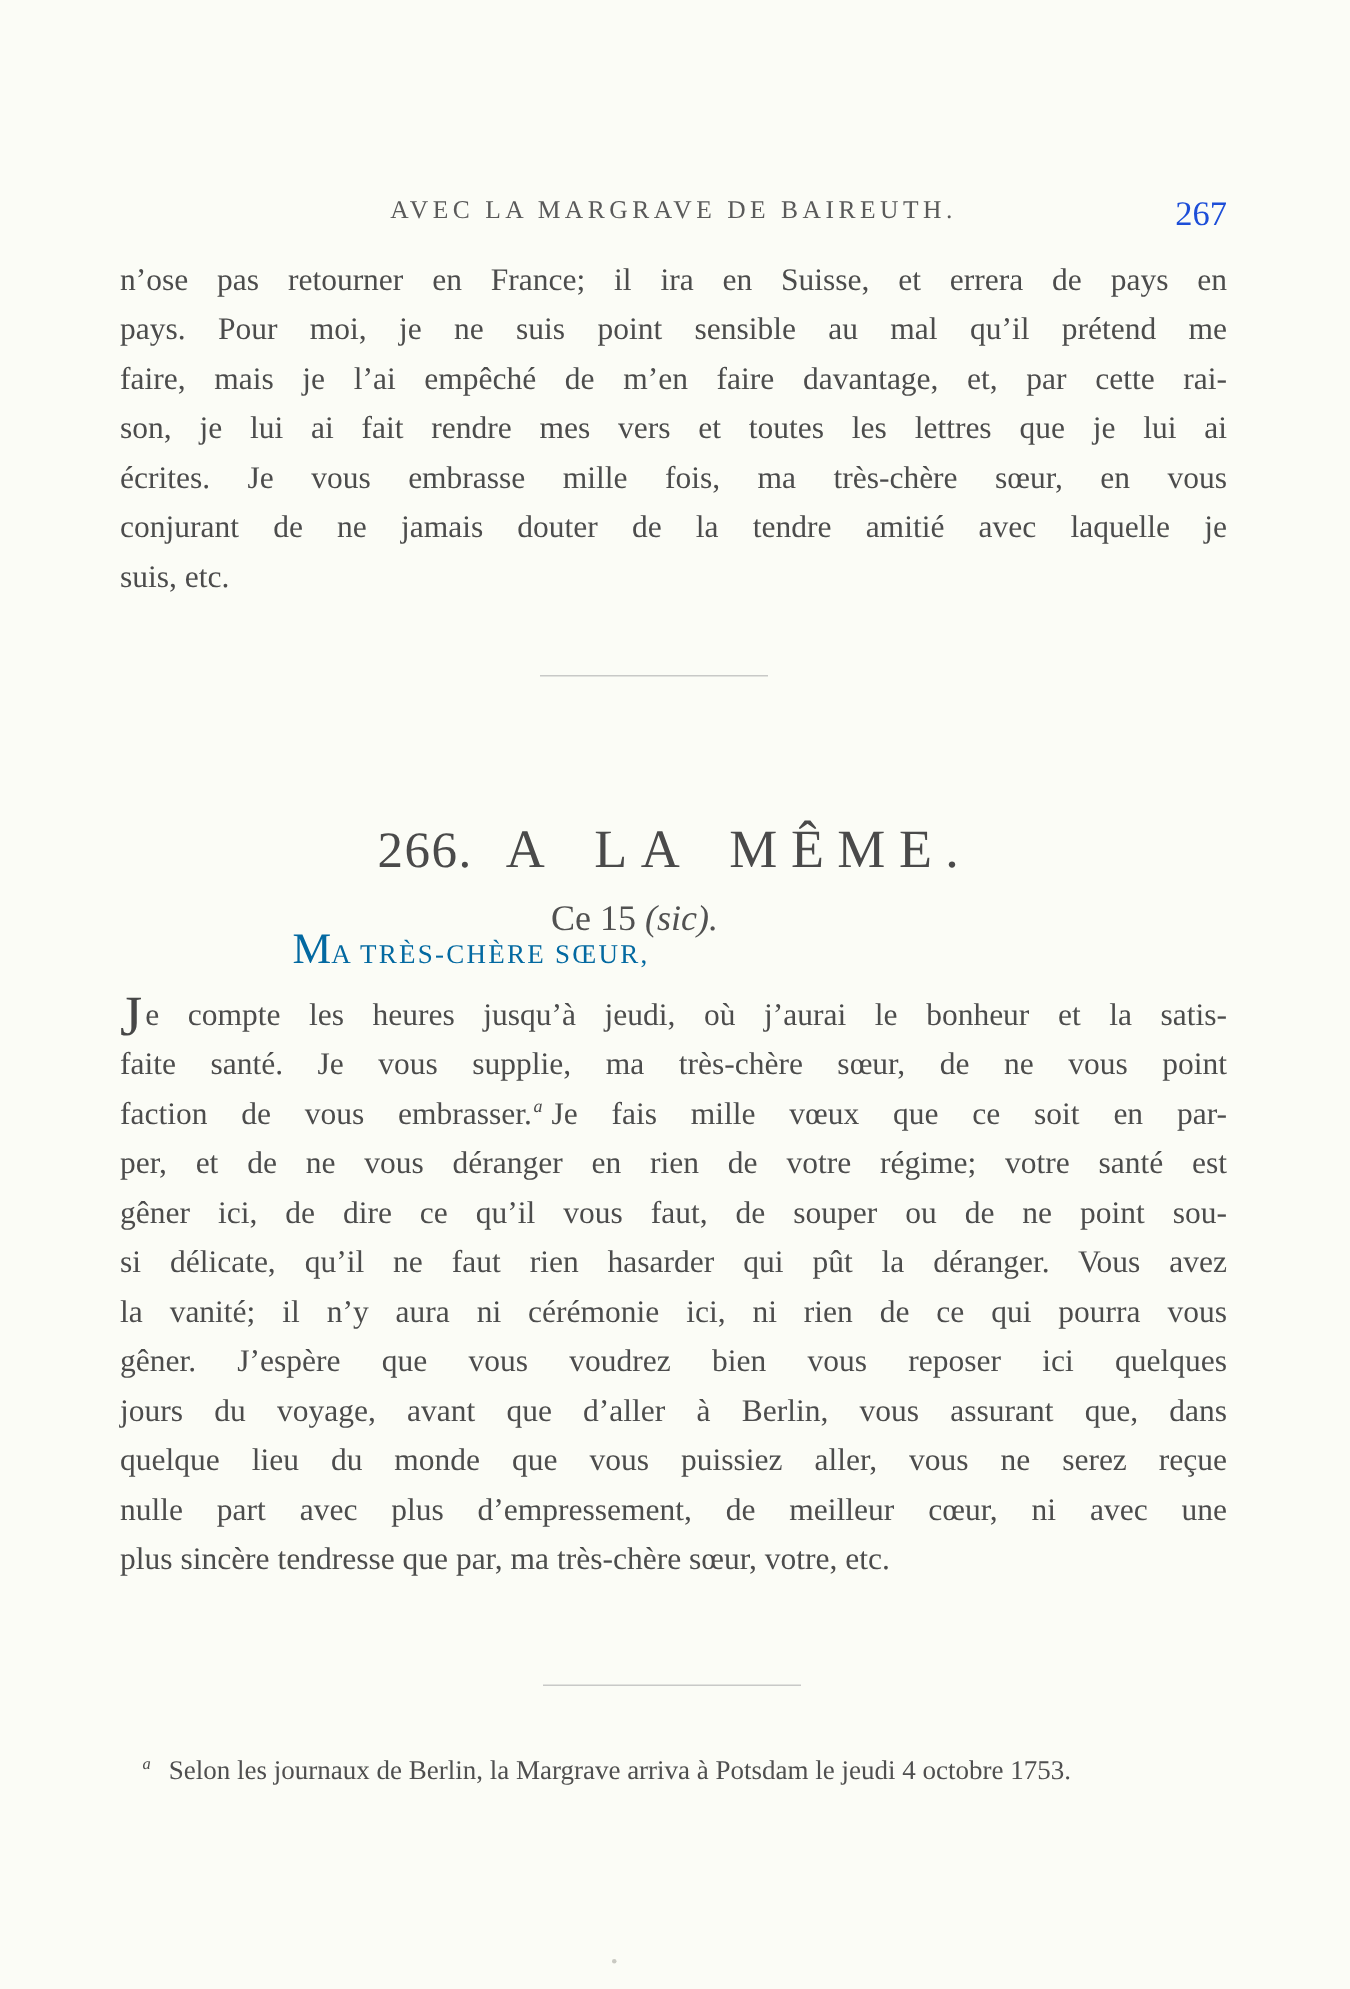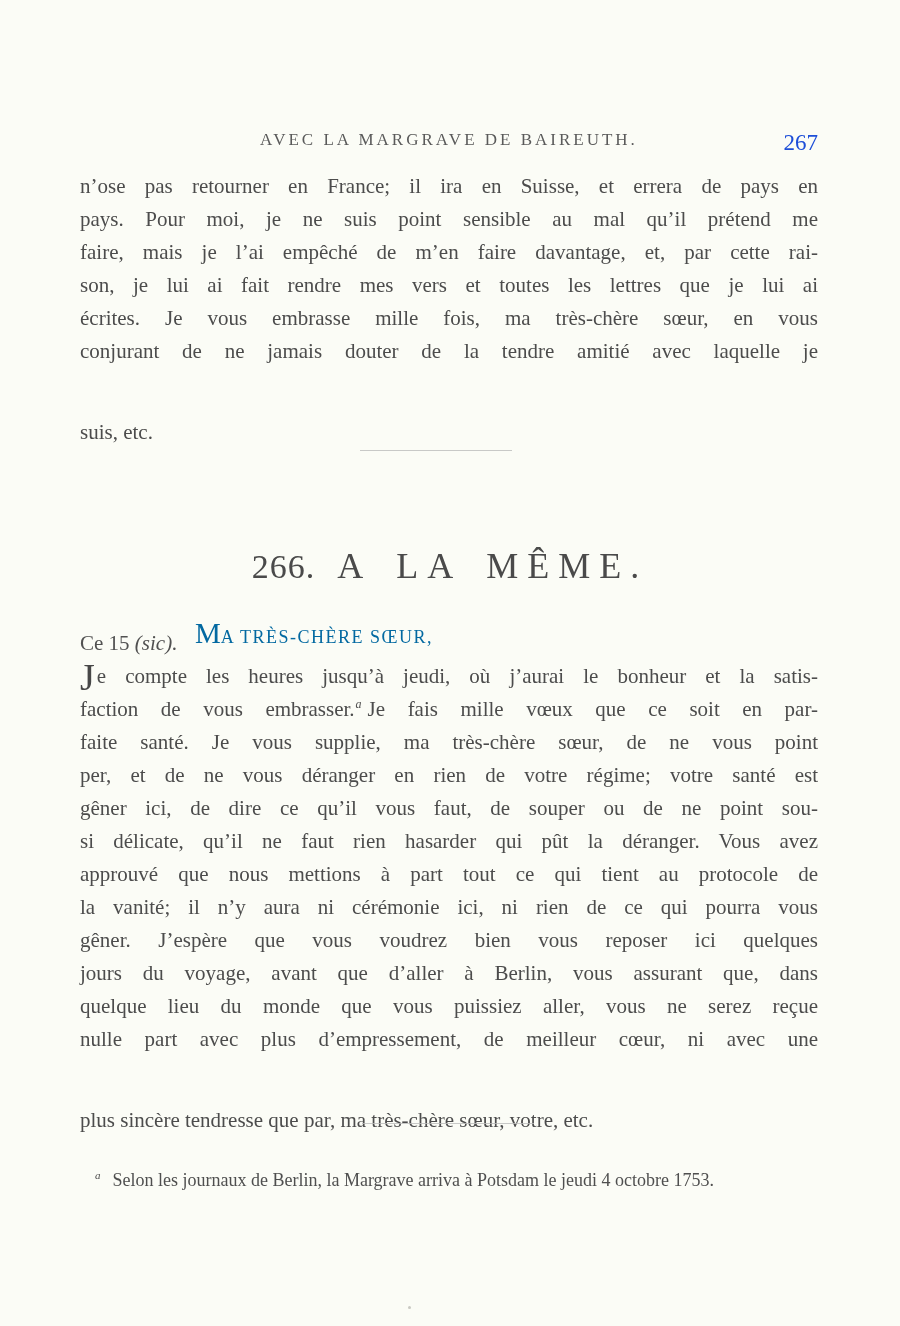--- a/index.html
+++ b/index.html
@@ -53,21 +53,20 @@
   }
   .jline {
     text-align: justify;
     text-align-last: justify;
     white-space: nowrap;
   }
   .lline {
     text-align: left;
     text-align-last: left;
     white-space: nowrap;
-    margin-top: 48px;
   }
   .para-continuation { top: 170px; }
   .letter-body { top: 660px; }
 
   .drop-initial {
     font-size: 38px;
     line-height: 0;
     vertical-align: -7px;
     margin-right: 2px;
     color: #474747;
@@ -106,25 +105,25 @@
     margin-right: 22px;
   }
   .letter-title {
     font-size: 36px;
     letter-spacing: 9px;
     word-spacing: 8px;
   }
   
   .dateline {
     position: absolute;
-    top: 631px;
+    top: 600px;
     left: 80px;
     width: 686px;
-    text-align: left;
-    font-size: 21px;
+    text-align: center;
+    font-size: 24px;
     color: #515151;
     white-space: nowrap;
   }
   .dateline .sic { font-style: italic; }
   
   .salutation {
     position: absolute;
     top: 618px;
     left: 195px;
     white-space: nowrap;
@@ -193,26 +192,25 @@
   <div class="dateline">
     <span>Ce 15 </span><span class="sic">(sic).</span>
   </div>
 
   <div class="salutation">
     <span class="salutation-initial">M</span><span class="salutation-rest">A TRÈS-CHÈRE SŒUR,</span>
   </div>
 
   <div class="textblock letter-body">
     <div class="jline"><span class="drop-initial">J</span><span>e compte les heures jusqu’à jeudi, où j’aurai le bonheur et la satis-</span></div>
+    <div class="jline">faite santé. Je vous supplie, ma très-chère sœur, de ne vous point</div>
     <div class="jline"><span>faction de vous embrasser.</span><sup class="fn-marker">a</sup><span>Je fais mille vœux que ce soit en par-</span></div>
-    <div class="jline">faite santé. Je vous supplie, ma très-chère sœur, de ne vous point</div>
     <div class="jline">per, et de ne vous déranger en rien de votre régime; votre santé est</div>
     <div class="jline">gêner ici, de dire ce qu’il vous faut, de souper ou de ne point sou-</div>
     <div class="jline">si délicate, qu’il ne faut rien hasarder qui pût la déranger. Vous avez</div>
-    <div class="jline">approuvé que nous mettions à part tout ce qui tient au protocole de</div>
     <div class="jline">la vanité; il n’y aura ni cérémonie ici, ni rien de ce qui pourra vous</div>
     <div class="jline">gêner. J’espère que vous voudrez bien vous reposer ici quelques</div>
     <div class="jline">jours du voyage, avant que d’aller à Berlin, vous assurant que, dans</div>
     <div class="jline">quelque lieu du monde que vous puissiez aller, vous ne serez reçue</div>
     <div class="jline">nulle part avec plus d’empressement, de meilleur cœur, ni avec une</div>
     <div class="lline">plus sincère tendresse que par, ma très-chère sœur, votre, etc.</div>
   </div>
 
   <div class="divider divider-2"></div>
 

